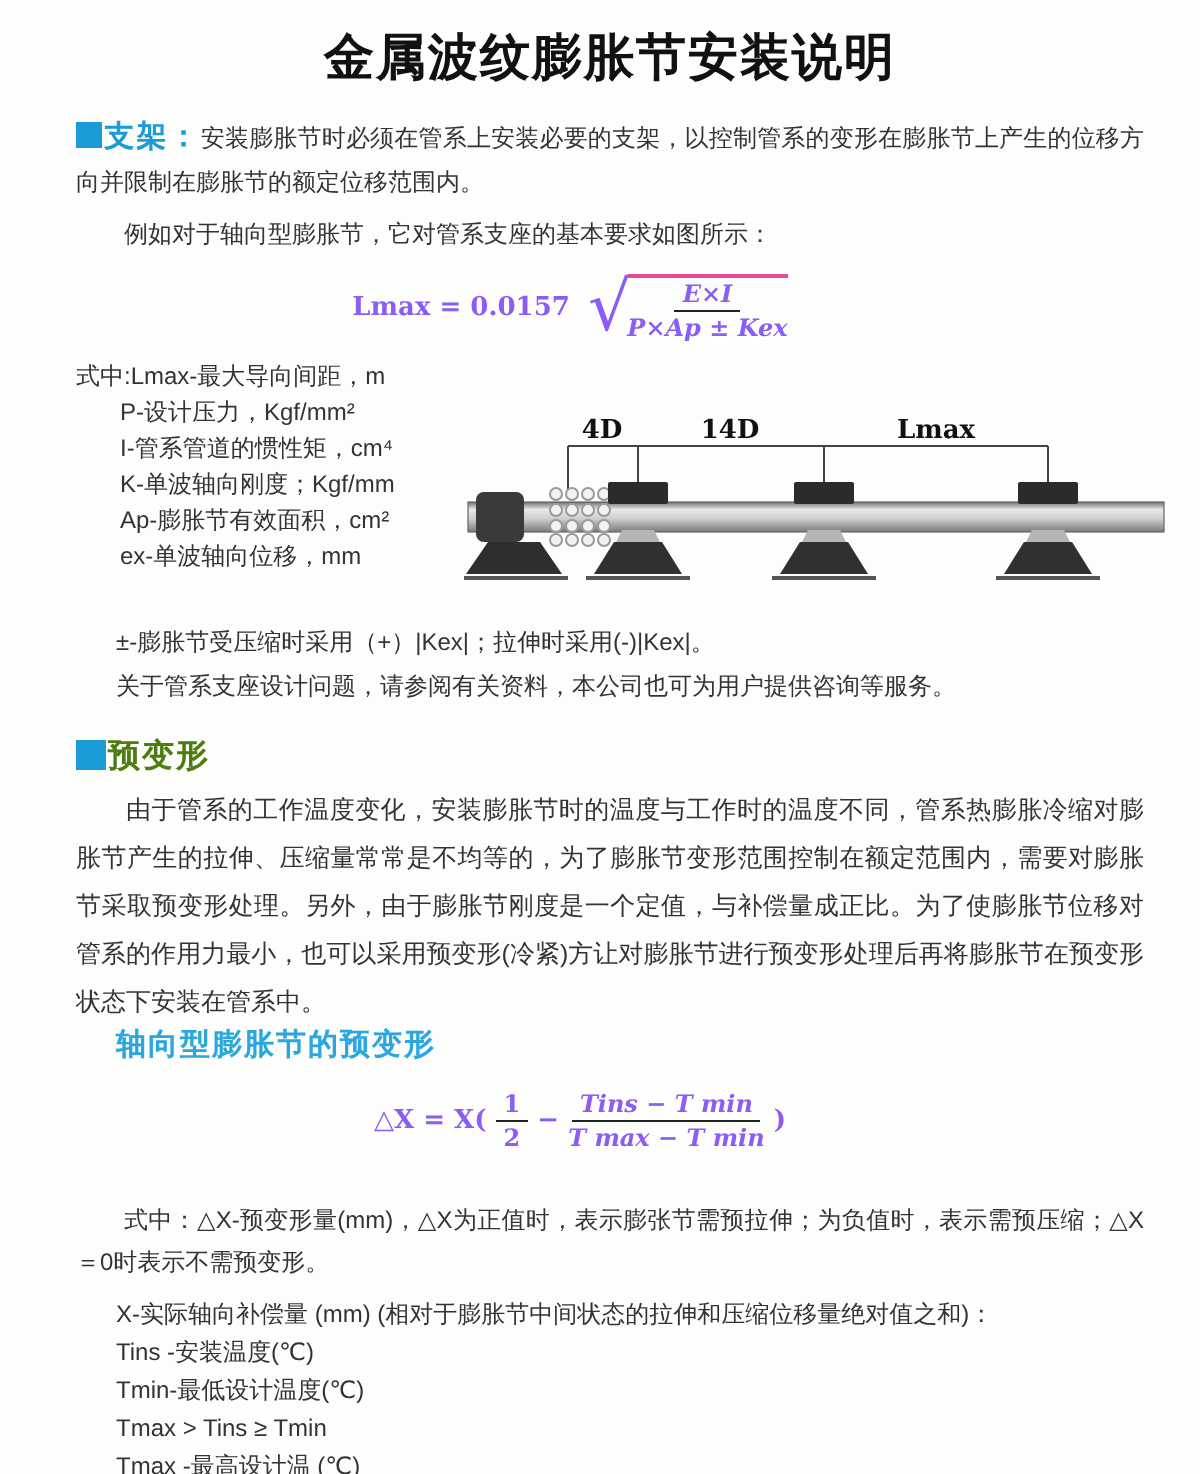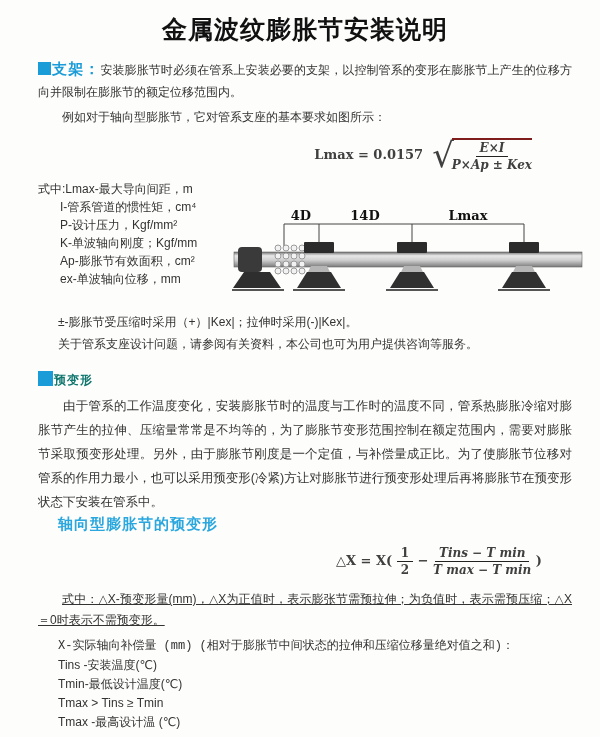--- a/index.html
+++ b/index.html
@@ -13,48 +13,48 @@
   .doc-title{
     text-align:center;font-size:25px;font-weight:bold;color:#111;
     letter-spacing:1px;margin:2px 0 16px 0;line-height:26px;
   }
   .sq{display:inline-block;background:#1a9cd8;width:13px;height:13px;vertical-align:-1px;margin-right:1px;}
   .sq.big{width:15px;height:15px;vertical-align:-2px;}
   .lead{line-height:22px;text-align:justify;}
   .lead .inline-head{font-size:15px;font-weight:bold;color:#1a9cd8;letter-spacing:1px;}
   .indent2{text-indent:2em;}
   p{margin:0;}
-  .mt6{margin-top:6px;font-family:Liberation Mono, monospace;}
+  .mt6{margin-top:6px;}
 
   
   .formula{
     font-family:"DejaVu Serif","Liberation Serif",serif;
-    font-weight:bold;color:#404040;text-align:right;font-size:13px;
+    font-weight:bold;color:#8b5cf6;text-align:center;font-size:13px;
   }
   .f1{margin:10px 40px 8px 0;}
   .frac{display:inline-flex;flex-direction:column;align-items:center;vertical-align:middle;line-height:14px;font-size:12px;}
   .frac .num{border-bottom:1px solid #222;padding:0 4px 1px 4px;}
   .frac .den{padding-top:1px;}
   .sqrt{display:inline-flex;align-items:center;vertical-align:middle;}
   .sqrt .rad{font-size:34px;font-weight:normal;line-height:30px;margin-right:-2px;}
-  .sqrt .under-root{border-top:2px solid #7f1d1d;padding-top:1px;}
+  .sqrt .under-root{border-top:2px solid #ec4899;padding-top:1px;}
   .fvar{font-style:italic;}
 
   
   .defs-wrap{position:relative;margin-top:8px;min-height:130px;}
   .defs div{line-height:18px;}
   .defs div + div{padding-left:22px;}
   .diagram{position:absolute;top:28px;right:-12px;}
 
   .note-line{padding-left:20px;line-height:20px;margin-top:2px;}
 
-  .sec-head{font-size:12px;font-weight:bold;color:#0f766e;letter-spacing:1px;margin-top:16px;line-height:20px;}
+  .sec-head{font-size:16px;font-weight:bold;color:#4d7c0f;letter-spacing:1px;margin-top:16px;line-height:20px;}
   .body-par{line-height:24px;text-align:justify;font-size:12.5px;margin-top:4px;}
   .sub-head{font-size:15px;font-weight:bold;color:#2aa7de;letter-spacing:1px;padding-left:20px;line-height:20px;}
-  .explain{line-height:21px;text-align:justify;margin-top:12px;text-decoration:underline;}
+  .explain{line-height:21px;text-align:justify;margin-top:24px;}
   .plain-line{padding-left:20px;line-height:19px;}
   .temp-lines div{padding-left:20px;line-height:19px;}
   .f2{margin:12px 30px 6px 0;}
 </style>
 </head>
 <body>
 
 <div class="page">
 
   <h1 class="doc-title">金属波纹膨胀节安装说明</h1>
@@ -70,22 +70,22 @@
       <span class="frac under-root">
         <span class="num fvar">E×I</span>
         <span class="den fvar">P×Ap ± Kex</span>
       </span>
     </span>
   </div>
 
   <div class="defs-wrap">
     <div class="defs">
       <div>式中:Lmax-最大导向间距，m</div>
+      <div>P-设计压力，Kgf/mm²</div>
       <div>I-管系管道的惯性矩，cm⁴</div>
-      <div>P-设计压力，Kgf/mm²</div>
       <div>K-单波轴向刚度；Kgf/mm</div>
       <div>Ap-膨胀节有效面积，cm²</div>
       <div>ex-单波轴向位移，mm</div>
     </div>
 
     <svg class="diagram" width="352" height="104" viewBox="0 0 352 104">
       <defs>
         <linearGradient id="pipeGrad" x1="0" y1="0" x2="0" y2="1">
           <stop offset="0" stop-color="#6e6e6e"></stop>
           <stop offset="0.25" stop-color="#e8e8e8"></stop>

